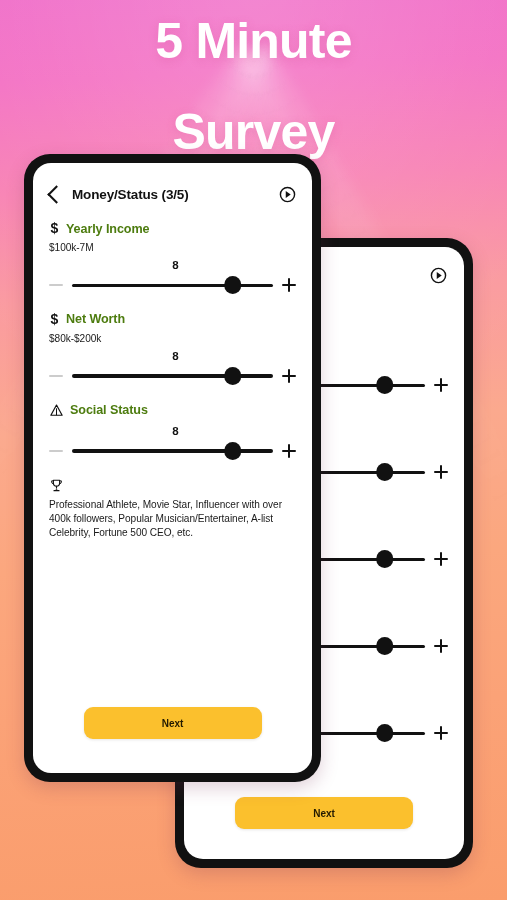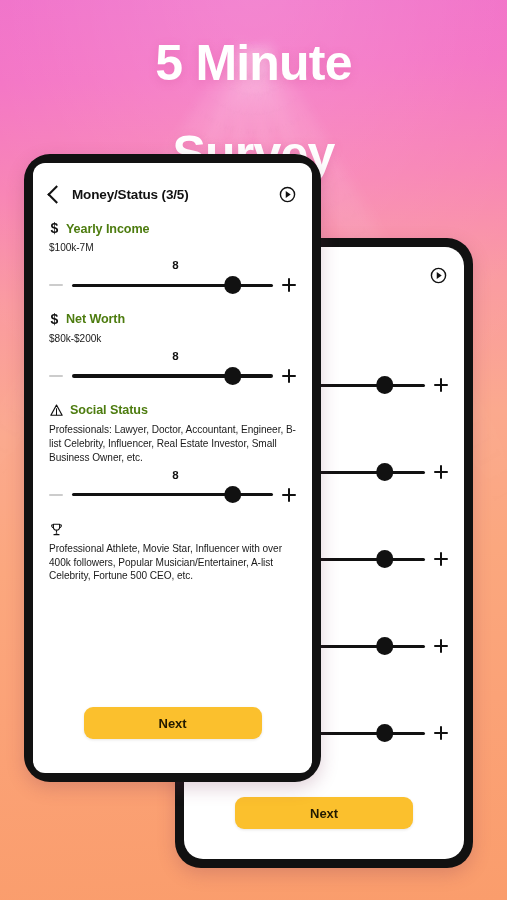--- a/index.html
+++ b/index.html
@@ -48,21 +48,21 @@
     height: 520px;
     background: linear-gradient(to bottom, rgba(255,255,255,0.11), rgba(255,255,255,0));
     transform-origin: 50% 0%;
     pointer-events: none;
     filter: blur(6px);
   }
 
   
   .title {
     position: absolute;
-    top: 34px;
+    top: 12px;
     left: 0;
     width: 507px;
     text-align: center;
     color: #ffffff;
     font-size: 50px;
     line-height: 1.17;
     font-weight: 800;
     letter-spacing: -0.8px;
     text-shadow: 0 2px 10px rgba(214, 80, 150, 0.30);
     pointer-events: none;
@@ -74,21 +74,21 @@
     position: absolute;
     background: #111111;
     border-radius: 26px;
     padding: 9px;
     box-shadow: 0 6px 18px rgba(120, 45, 80, 0.22);
   }
   .phone-screen {
     width: 100%;
     height: 100%;
     background: #ffffff;
-    border-radius: 12px;
+    border-radius: 18px;
     overflow: hidden;
     position: relative;
   }
 
   
   #phone-back {
     left: 175px;
     top: 238px;
     width: 298px;
     height: 630px;
@@ -230,21 +230,21 @@
     position: absolute;
     left: 50%;
     transform: translateX(-50%);
     width: 178px;
     height: 32px;
     background: #fbc02d;
     border-radius: 9px;
     border: none;
     color: #231a00;
     font-family: "Liberation Sans", sans-serif;
-    font-size: 13px;
+    font-size: 10px;
     font-weight: 700;
     letter-spacing: -0.1px;
     cursor: pointer;
     box-shadow: 0 1px 3px rgba(0,0,0,0.10);
   }
   #front-next { bottom: 34px; }
   #back-next  { bottom: 30px; left: 50%; width: 178px; }
 
   
   .back-pad {
@@ -419,21 +419,20 @@
         </div>
 
         <div class="q-block">
           <div class="q-head">
             <svg class="q-ico" viewBox="0 0 24 24">
               <path d="M12 3.2 L21 19.6 L3 19.6 Z" fill="none" stroke="#111" stroke-width="1.9" stroke-linejoin="round"></path>
               <path d="M12 8.5 L12 19.6" stroke="#111" stroke-width="1.6"></path>
             </svg>
             <div class="q-title">Social Status</div>
           </div>
-          <div class="q-desc">Professionals: Lawyer, Doctor, Accountant, Engineer, B-list Celebrity, Influencer, Real Estate Investor, Small Business Owner, etc.</div>
           <div class="slider-wrap">
             <div class="slider-value">8</div>
             <div class="slider-row">
               <div class="sg dim"></div>
               <div class="track">
                 <div class="track-line"></div>
                 <div class="thumb" style="left:80%"></div>
               </div>
               <div class="sg plus"></div>
             </div>

